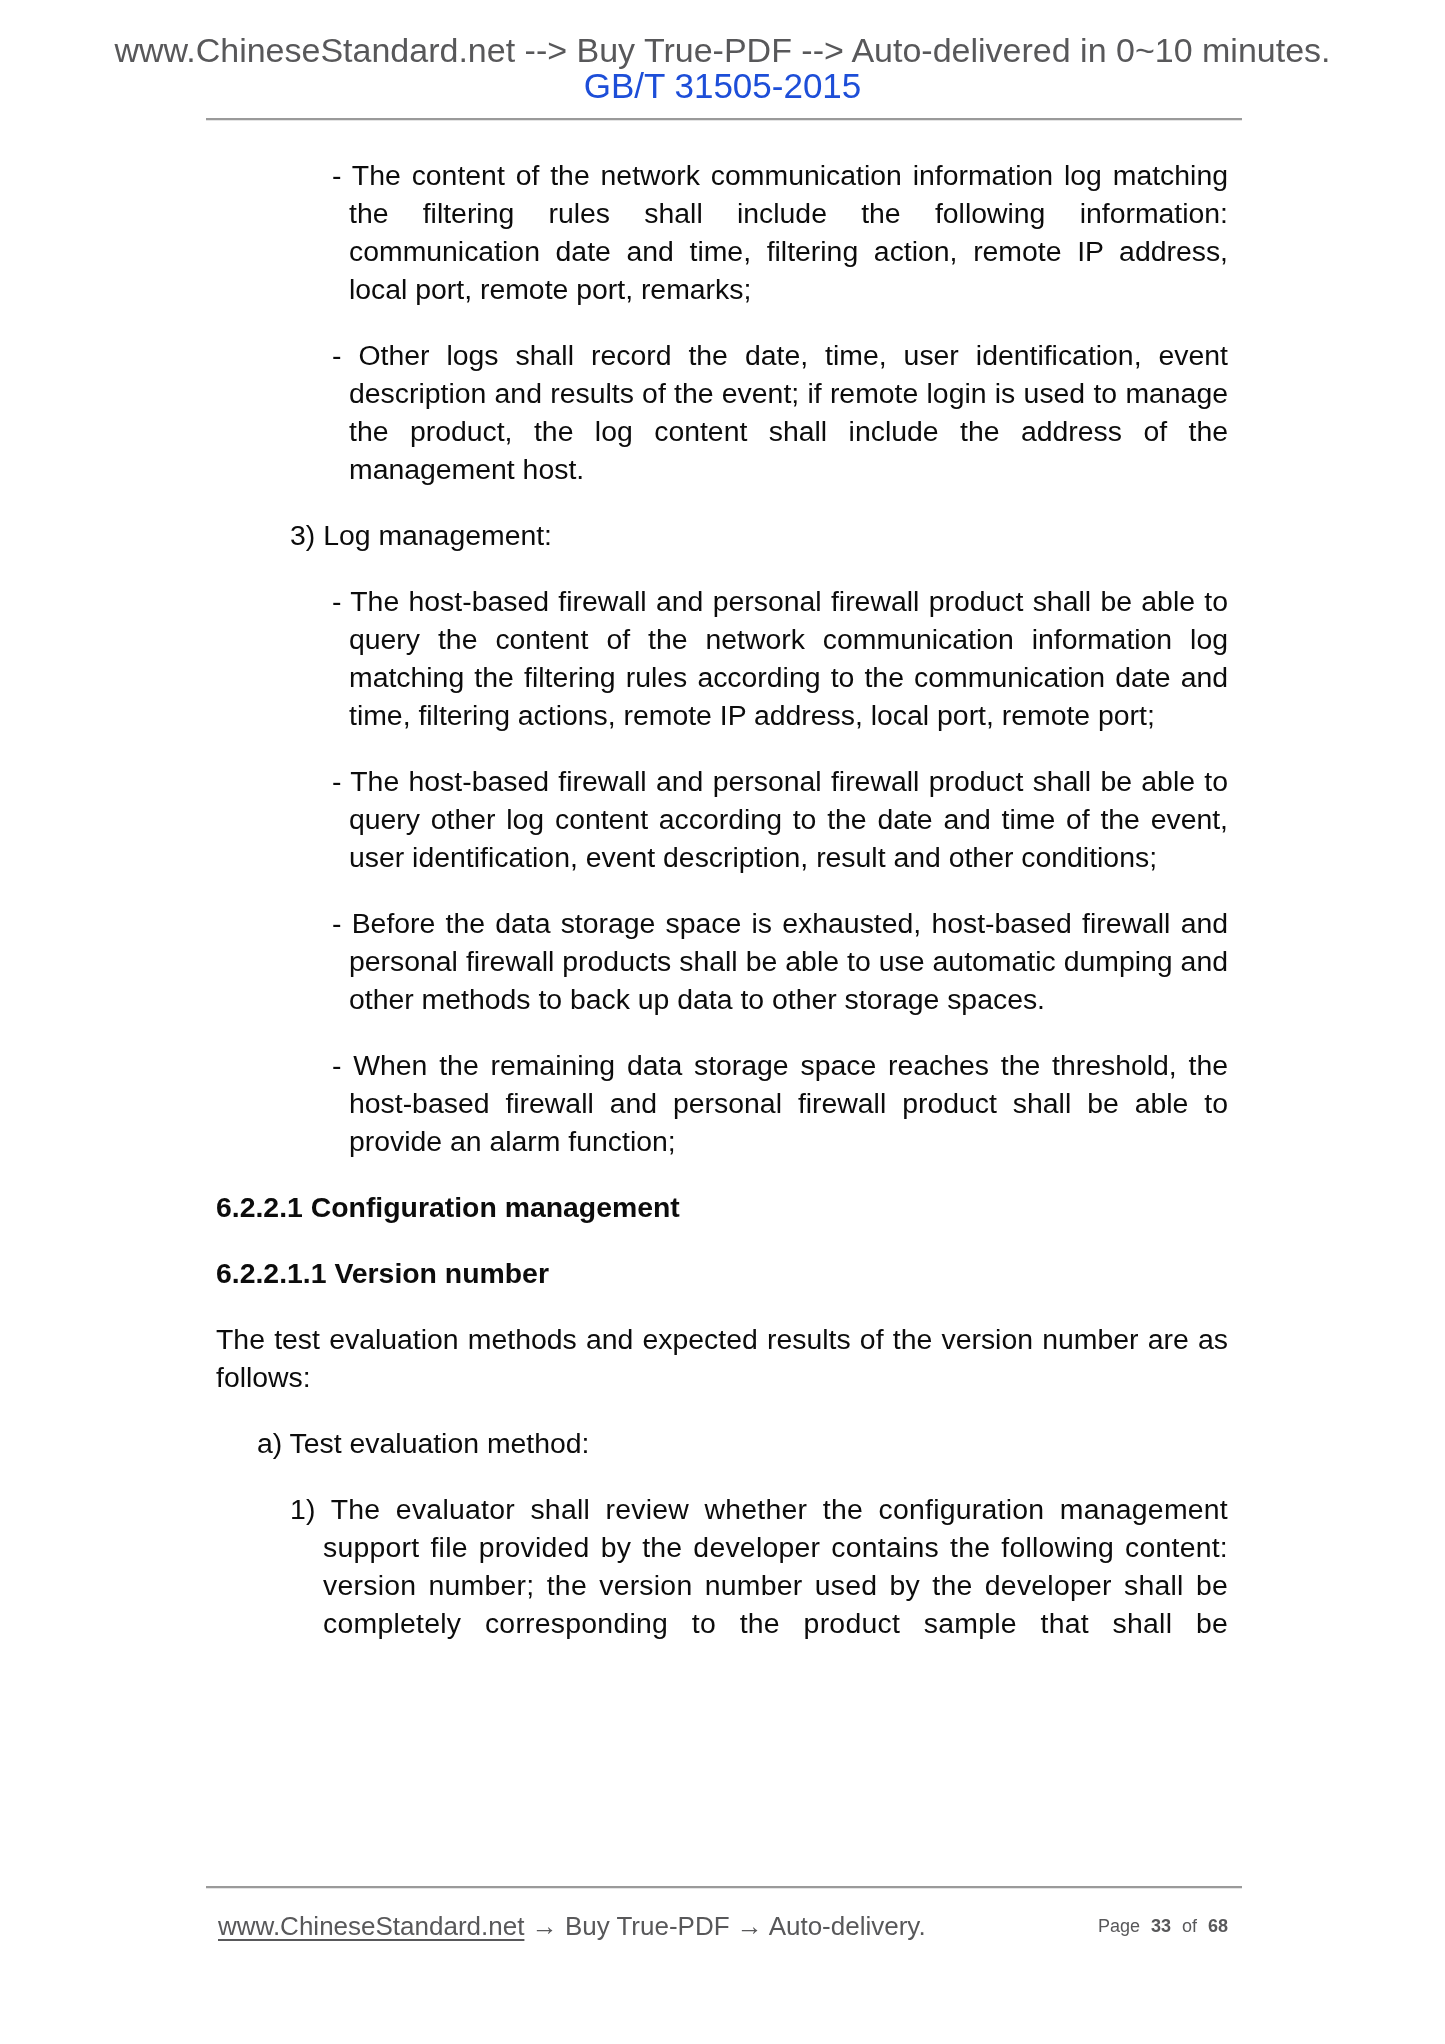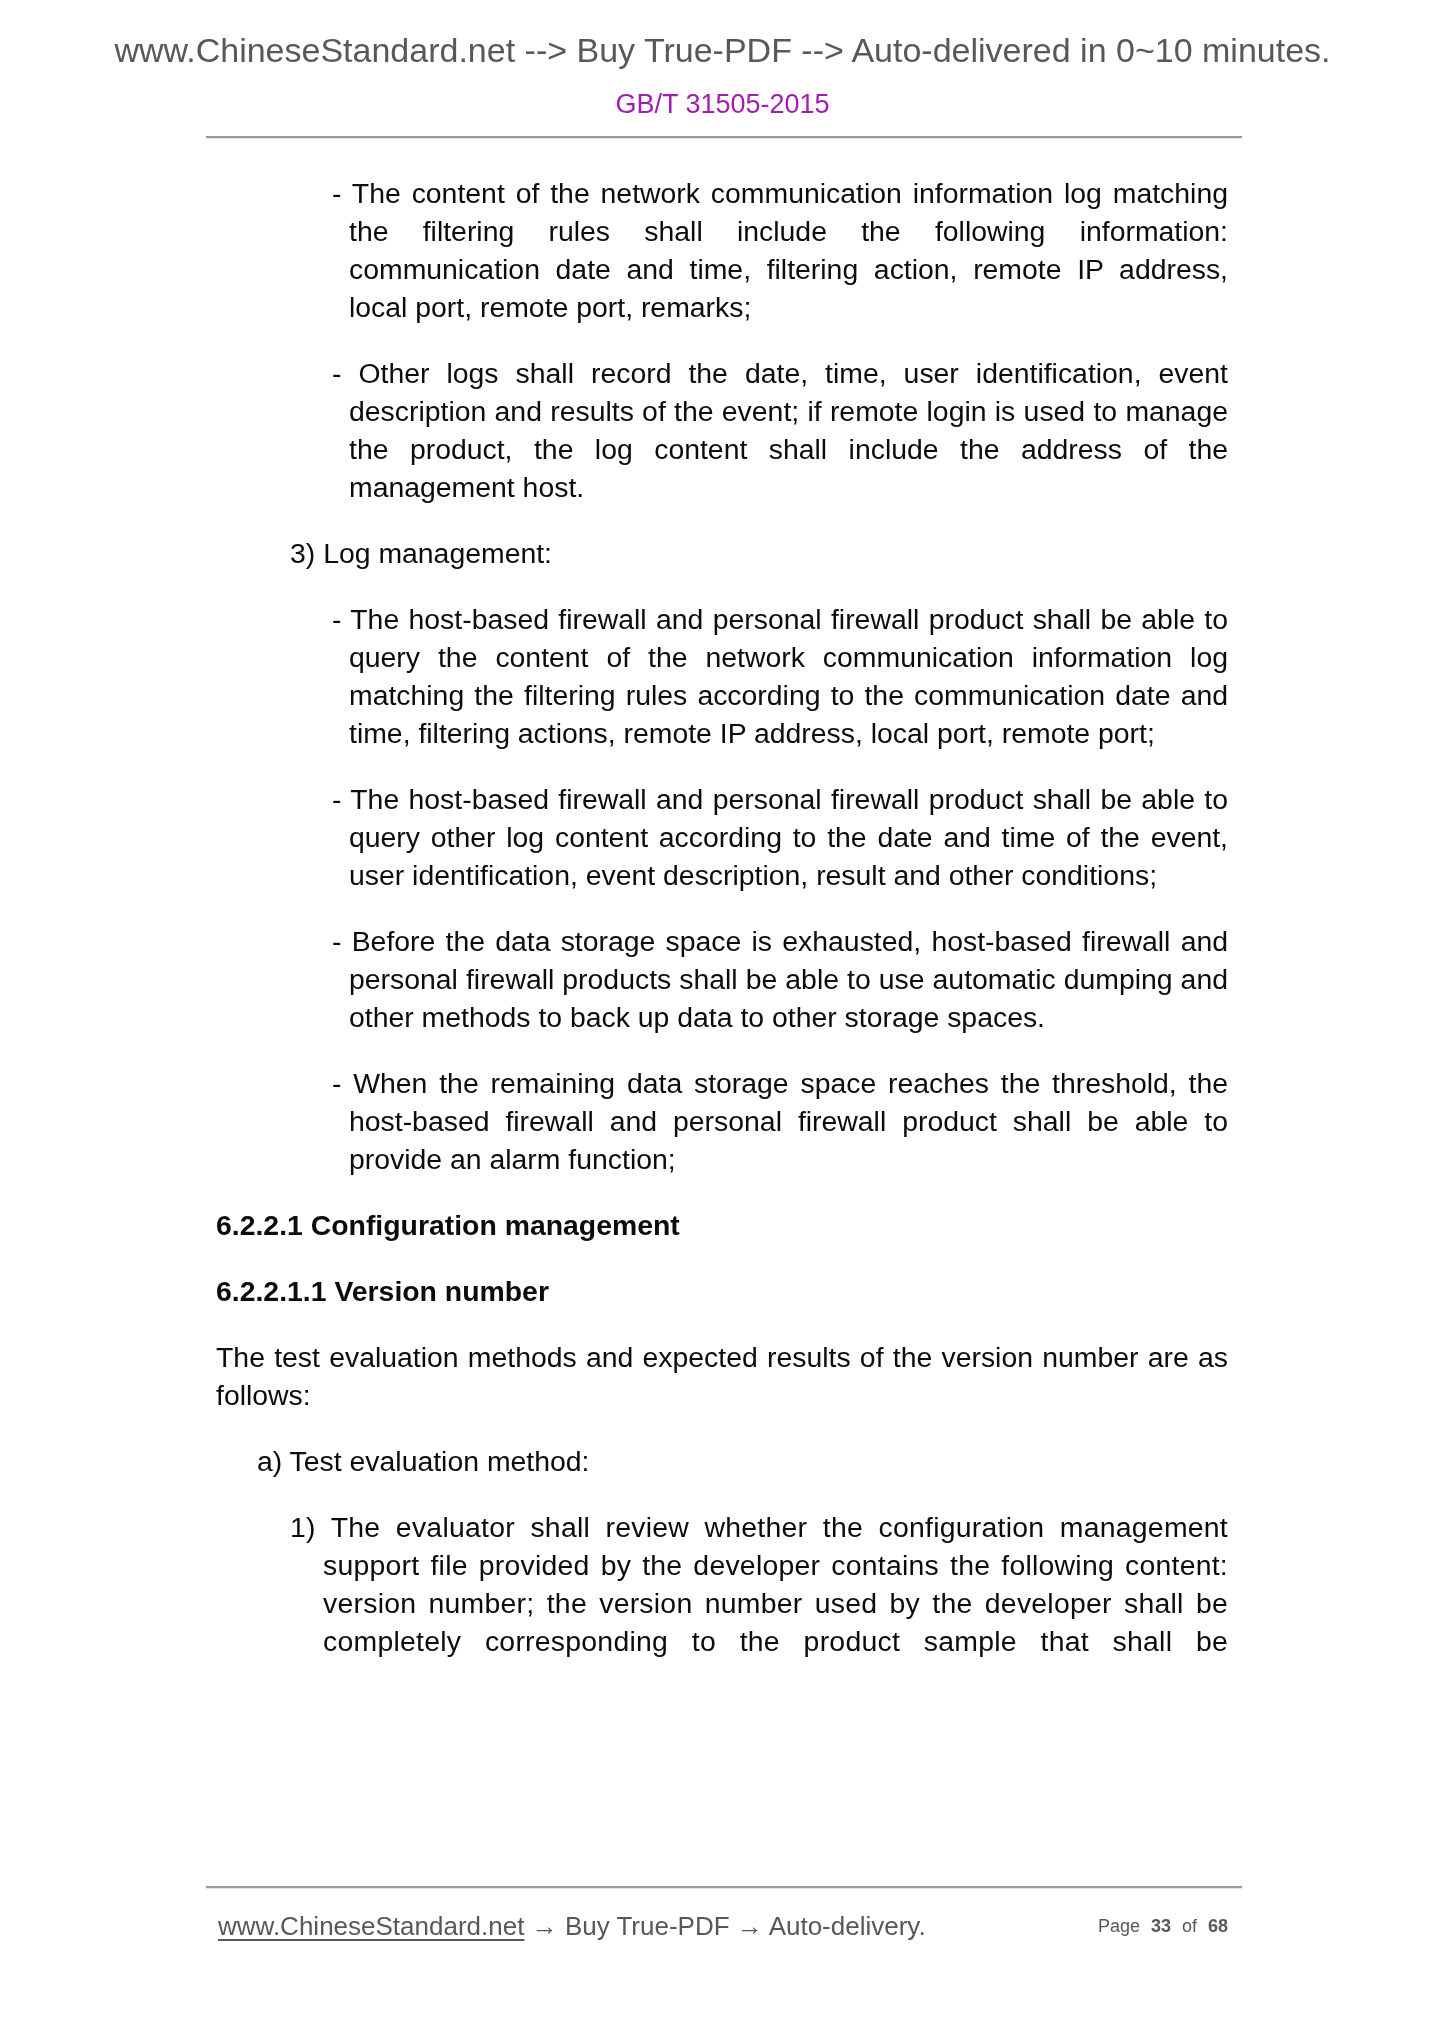--- a/index.html
+++ b/index.html
@@ -16,25 +16,24 @@
   }
   
   .hdr-tagline {
     font-size: 34px;
     line-height: 40px;
     text-align: center;
     color: #58585a;
     white-space: nowrap;
   }
   .hdr-doccode {
-    margin-top: 18px;
-    font-size: 27px;
+    font-size: 35px;
     line-height: 32px;
     text-align: center;
-    color: #a21caf;
+    color: #1d4ed8;
   }
   .rule {
     margin-left: 206px;
     width: 1036px;
     height: 2px;
     background: #9a9a9a;
     border-bottom: 1px solid #e4e4e4;
   }
   .rule-top { margin-top: 16px; }
   

